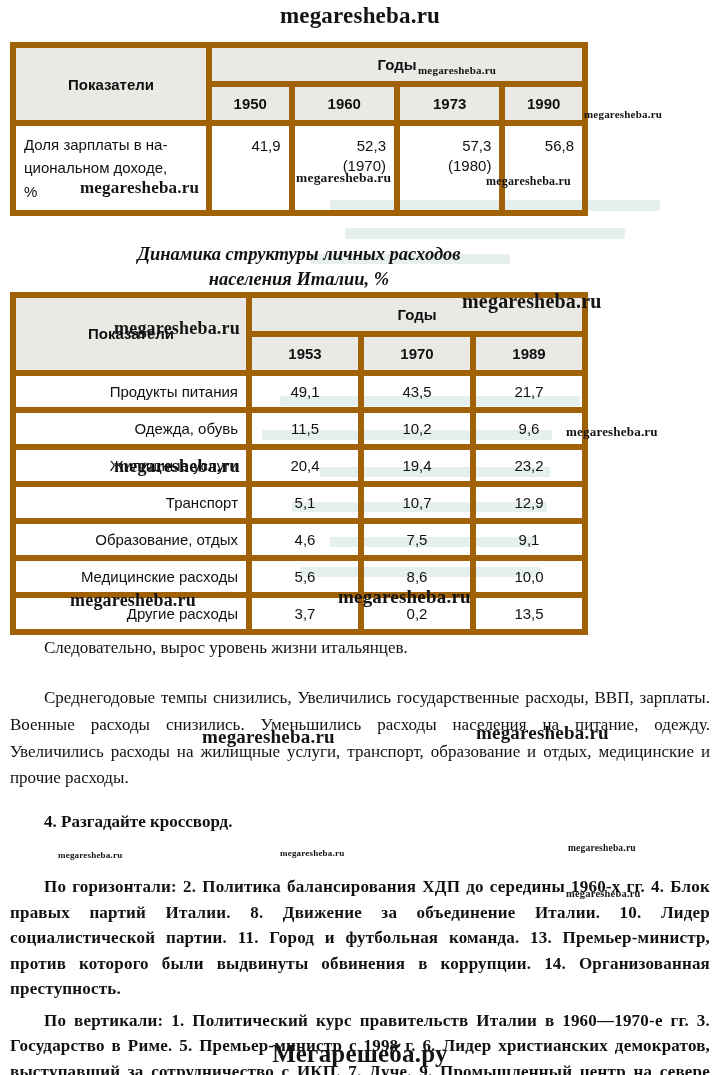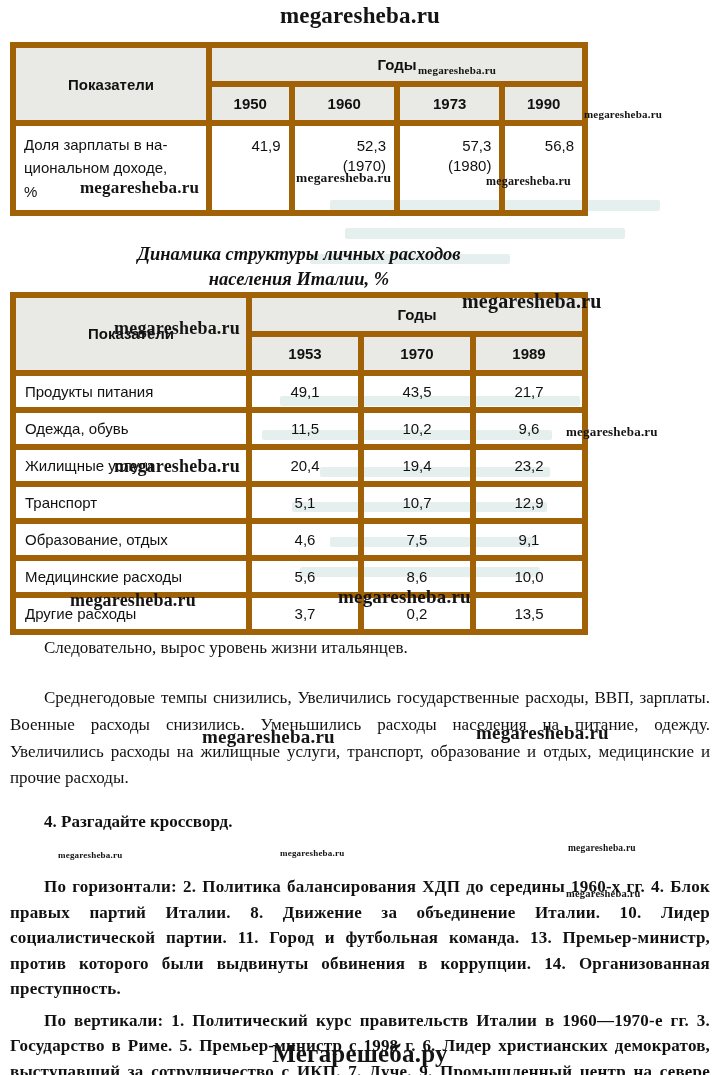--- a/index.html
+++ b/index.html
@@ -29,21 +29,21 @@
   table { border-collapse:collapse; width:578px; background:transparent;
           font-family:"Liberation Sans", sans-serif; font-size:15px; position:relative; z-index:3;}
   th, td { border:6px solid #a16207;margin-top:48px; }
   table { border:2px solid #3f3f3f; }
   th { background:#e9e9e5; font-weight:bold; text-align:center; padding:8px 4px; }
   td { padding:7px 8px; background:transparent; }
   .t1 .label-col { width:196px; }
   .t1 td.lbl { vertical-align:top; text-align:left; line-height:1.55; white-space:pre-line; }
   .t1 td.val { vertical-align:top; text-align:right; line-height:1.35; white-space:pre-line; padding-top:10px;}
   .t2 .label-col { width:236px; }
-  .t2 td.lbl { text-align:left; padding-left:9px; height:35px; vertical-align:middle; }
+  .t2 td.lbl { text-align:right; padding-left:9px; height:35px; vertical-align:middle; }
   .t2 td.val { text-align:center; vertical-align:middle; }
 
   
   .table2-title {
     width:578px; margin:26px 0 0 0; text-align:center;
     font-weight:bold; font-style:italic; font-size:18.5px; line-height:1.35;
     white-space:pre-line; font-family:"Liberation Serif", serif;
   }
   .body-par {
     width:700px; font-size:17px; line-height:1.57; text-align:justify;

